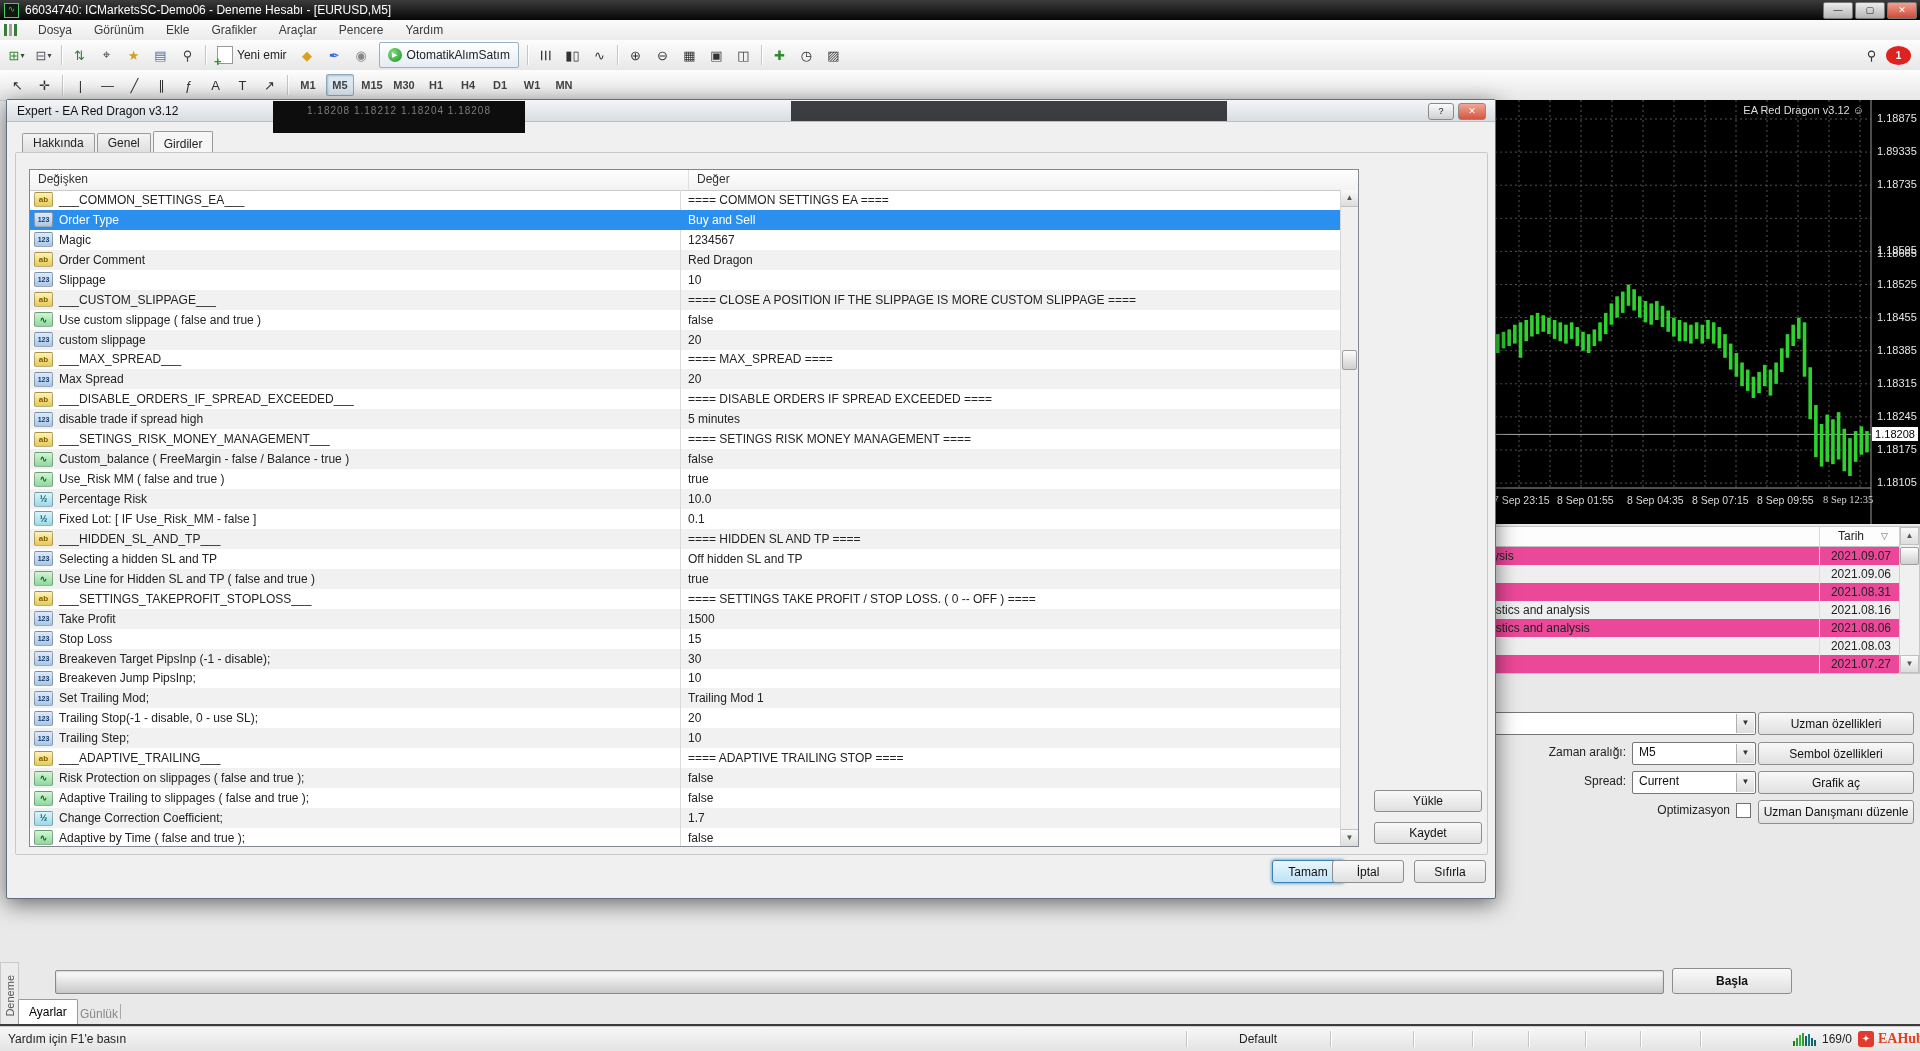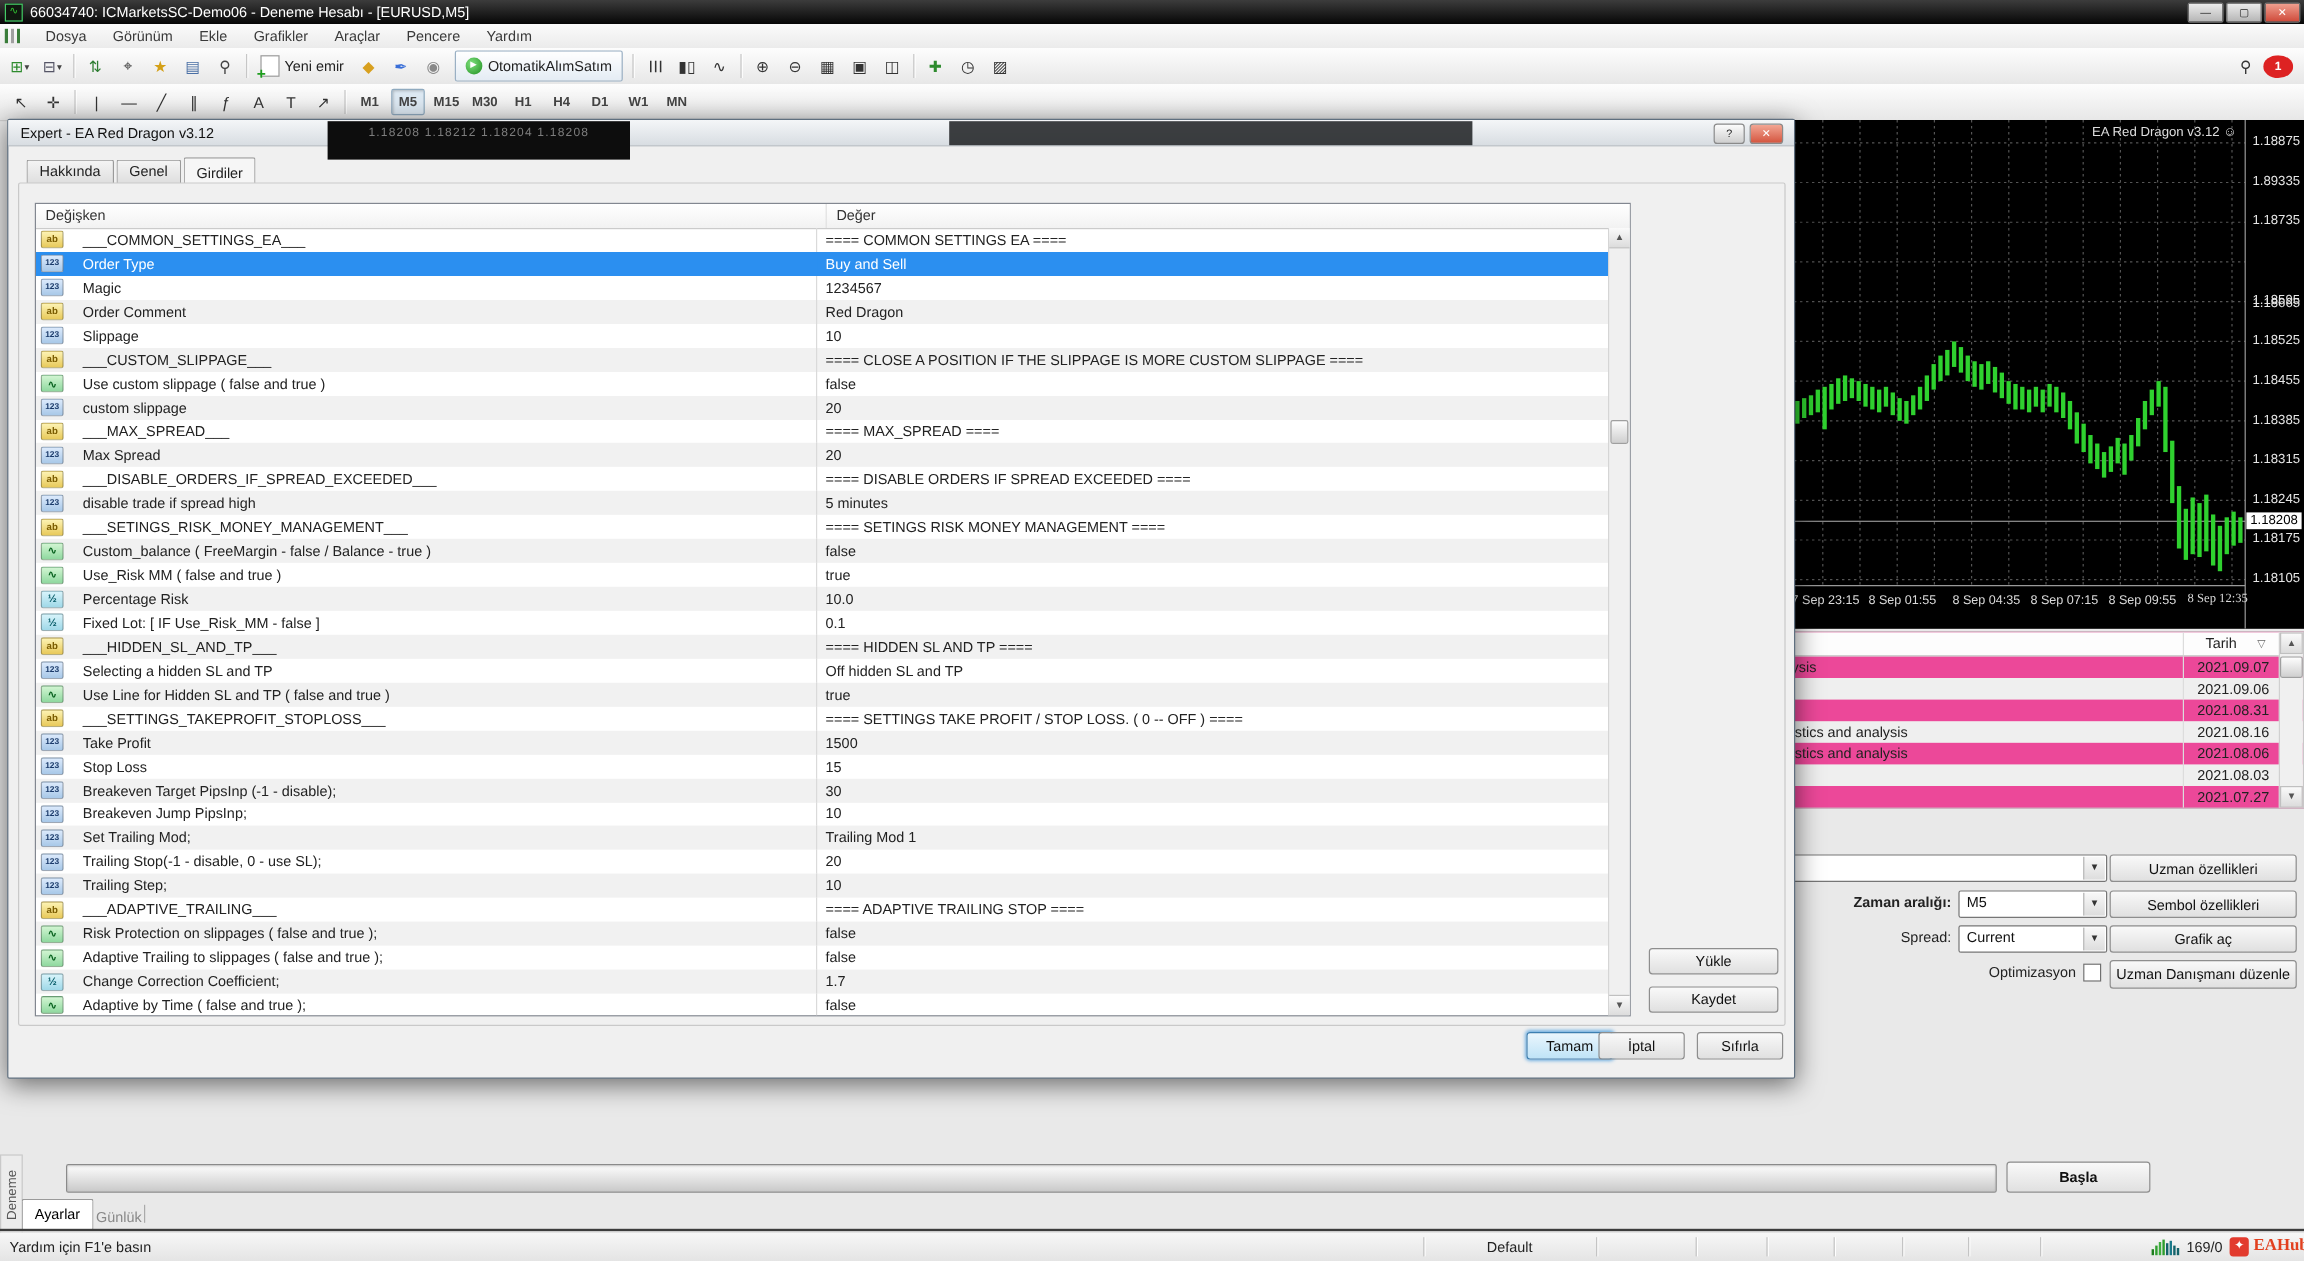--- a/index.html
+++ b/index.html
@@ -109,21 +109,21 @@
   .phc{line-height:19px;padding-left:8px;color:#333;}
   .phc.c1{width:650px;border-right:1px solid #e0e0e0;}
   .phc.c2{flex:1;}
   #prows{position:absolute;left:0;top:20px;right:17px;bottom:0;overflow:hidden;}
   .prow{height:19.94px;display:flex;align-items:center;}
   .prow:nth-child(even){background:#f1f1f1;}
   .prow.sel{background:#2b8ff0;color:#fff;}
   .pname{width:650px;display:flex;align-items:center;overflow:hidden;white-space:nowrap;}
   .pval{flex:1;border-left:1px solid #dadada;padding-left:7px;overflow:hidden;white-space:nowrap;align-self:stretch;display:flex;align-items:center;}
   .prow.sel .pval{border-left-color:#2b8ff0;}
-  .pic{flex:none;width:17px;height:13px;margin:0 16px 0 4px;border-radius:2px;border:1px solid rgba(0,0,0,.28);
+  .pic{flex:none;width:17px;height:13px;margin:0 6px 0 4px;border-radius:2px;border:1px solid rgba(0,0,0,.28);
     font-weight:bold;display:flex;align-items:center;justify-content:center;}
   .pic.str{background:linear-gradient(#fdf3b4,#e8c95a);color:#7a5c00;font-size:8px;}
   .pic.int{background:linear-gradient(#dceafc,#a8c8e8);color:#1a3a6a;font-size:7px;}
   .pic.dbl{background:linear-gradient(#d8f4fb,#9fd8e8);color:#055a66;font-size:9px;}
   .pic.bool{background:linear-gradient(#d2f5d2,#8fd89f);color:#0a6320;font-size:9px;}
 
   .vscroll{position:absolute;right:0;top:20px;bottom:0;width:17px;background:#f0f0f0;border-left:1px solid #d5d5d5;}
   .vsbtn{height:16px;background:linear-gradient(#fafafa,#dcdcdc);border-bottom:1px solid #c0c0c0;
     font-size:8px;color:#555;text-align:center;line-height:16px;}
   .vsbtn.down{position:absolute;bottom:0;left:0;right:0;border-top:1px solid #c0c0c0;border-bottom:none;}
@@ -492,21 +492,21 @@
       <div class="jthumb"></div>
       <div class="jsbtn jsdown">▼</div>
     </div>
   </div>
 
   <div class="combo" style="left:1470px;top:712px;width:278px;">
     <span class="arr">▼</span>
   </div>
   <div class="btn" style="left:1758px;top:712px;width:154px;height:21px;">Uzman özellikleri</div>
 
-  <div class="rlabel" style="left:1540px;top:742px;width:86px;font-weight:bold;">Zaman aralığı:</div>
+  <div class="rlabel" style="left:1540px;top:742px;width:86px;">Zaman aralığı:</div>
   <div class="combo" style="left:1632px;top:742px;width:116px;">
     <span>M5</span>
     <span class="arr">▼</span>
   </div>
   <div class="btn" style="left:1758px;top:742px;width:154px;height:21px;">Sembol özellikleri</div>
 
   <div class="rlabel" style="left:1565px;top:771px;width:61px;">Spread:</div>
   <div class="combo" style="left:1632px;top:771px;width:116px;">
     <span>Current</span>
     <span class="arr">▼</span>

